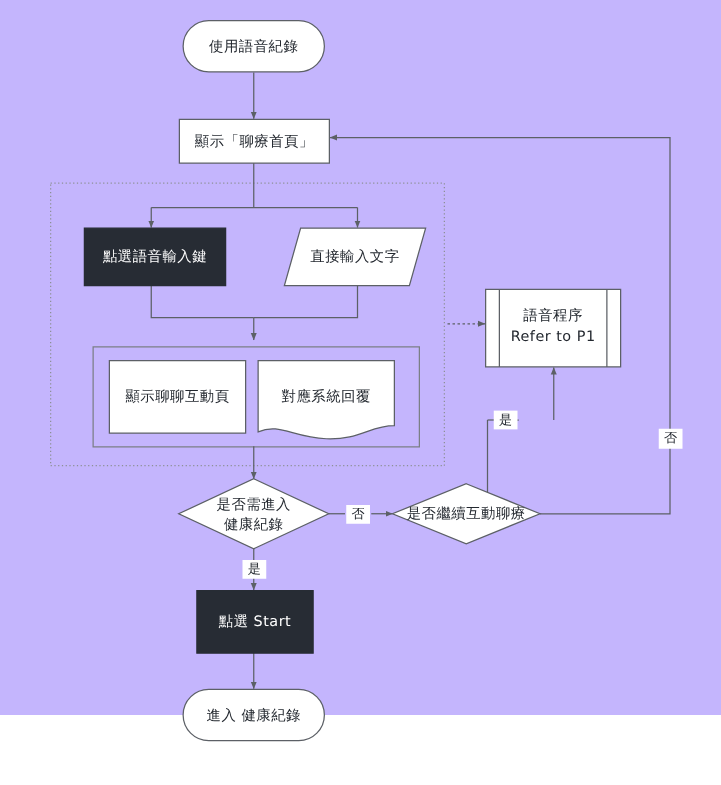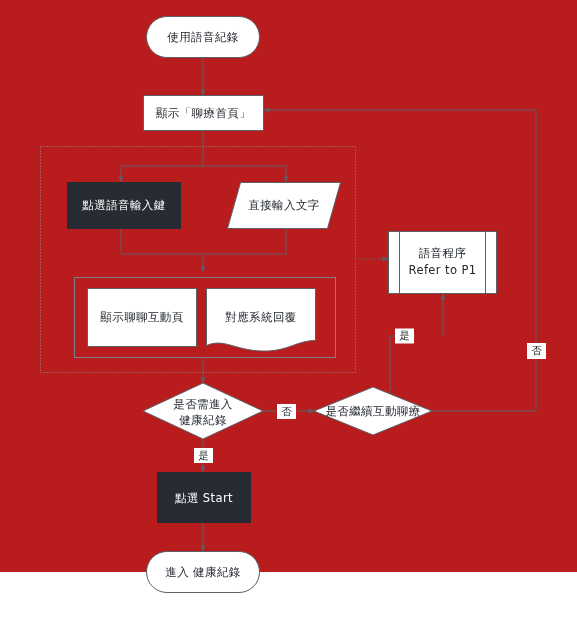--- a/index.html
+++ b/index.html
@@ -10,21 +10,21 @@
   body {
     width: 577px;
     height: 628px;
     font-family: "DejaVu Sans", "Liberation Sans", sans-serif;
     overflow: hidden;
   }
   #canvas {
     position: relative;
     width: 577px;
     height: 572px;
-    background: #b91c1c;
+    background: #c4b5fd;
   }
   svg.flow {
     position: absolute;
     left: 0;
     top: 0;
     width: 577px;
     height: 628px;
   }
   .node-text {
     font-family: "DejaVu Sans", "Liberation Sans", sans-serif;

